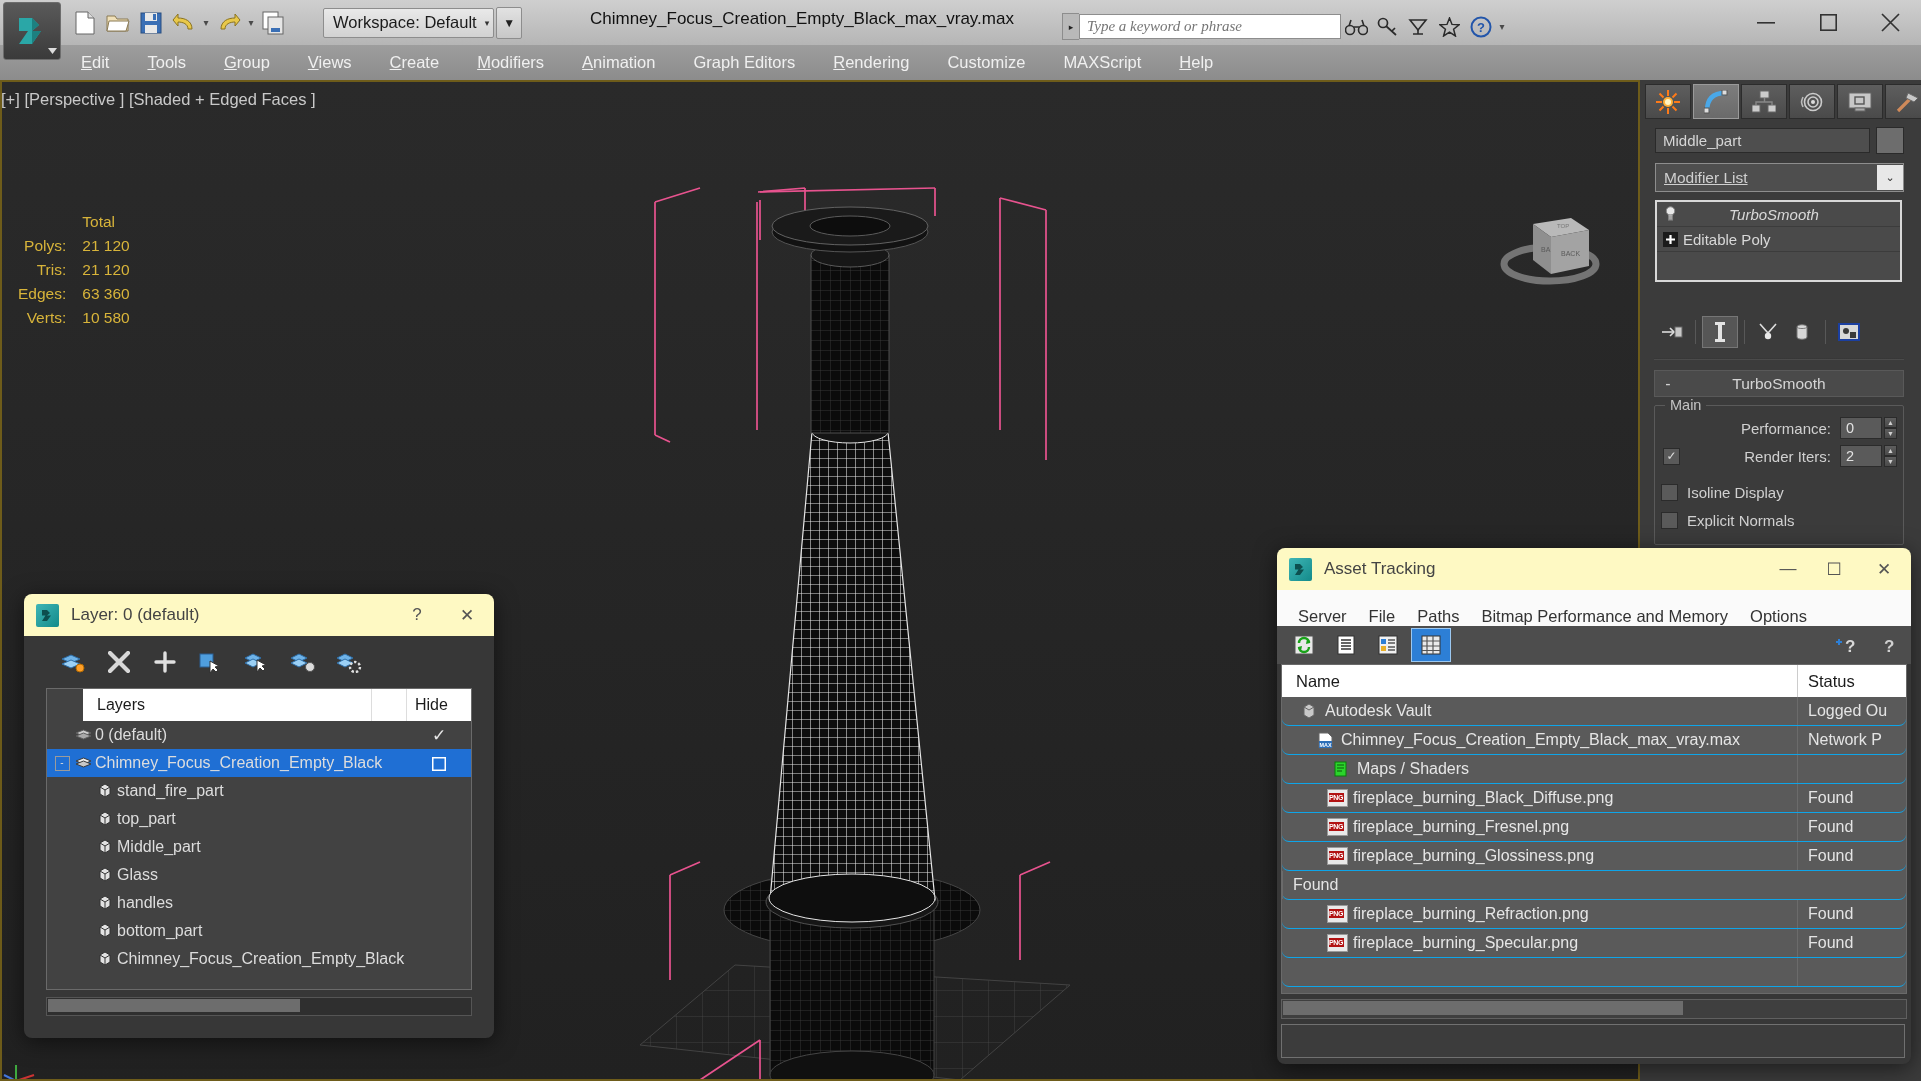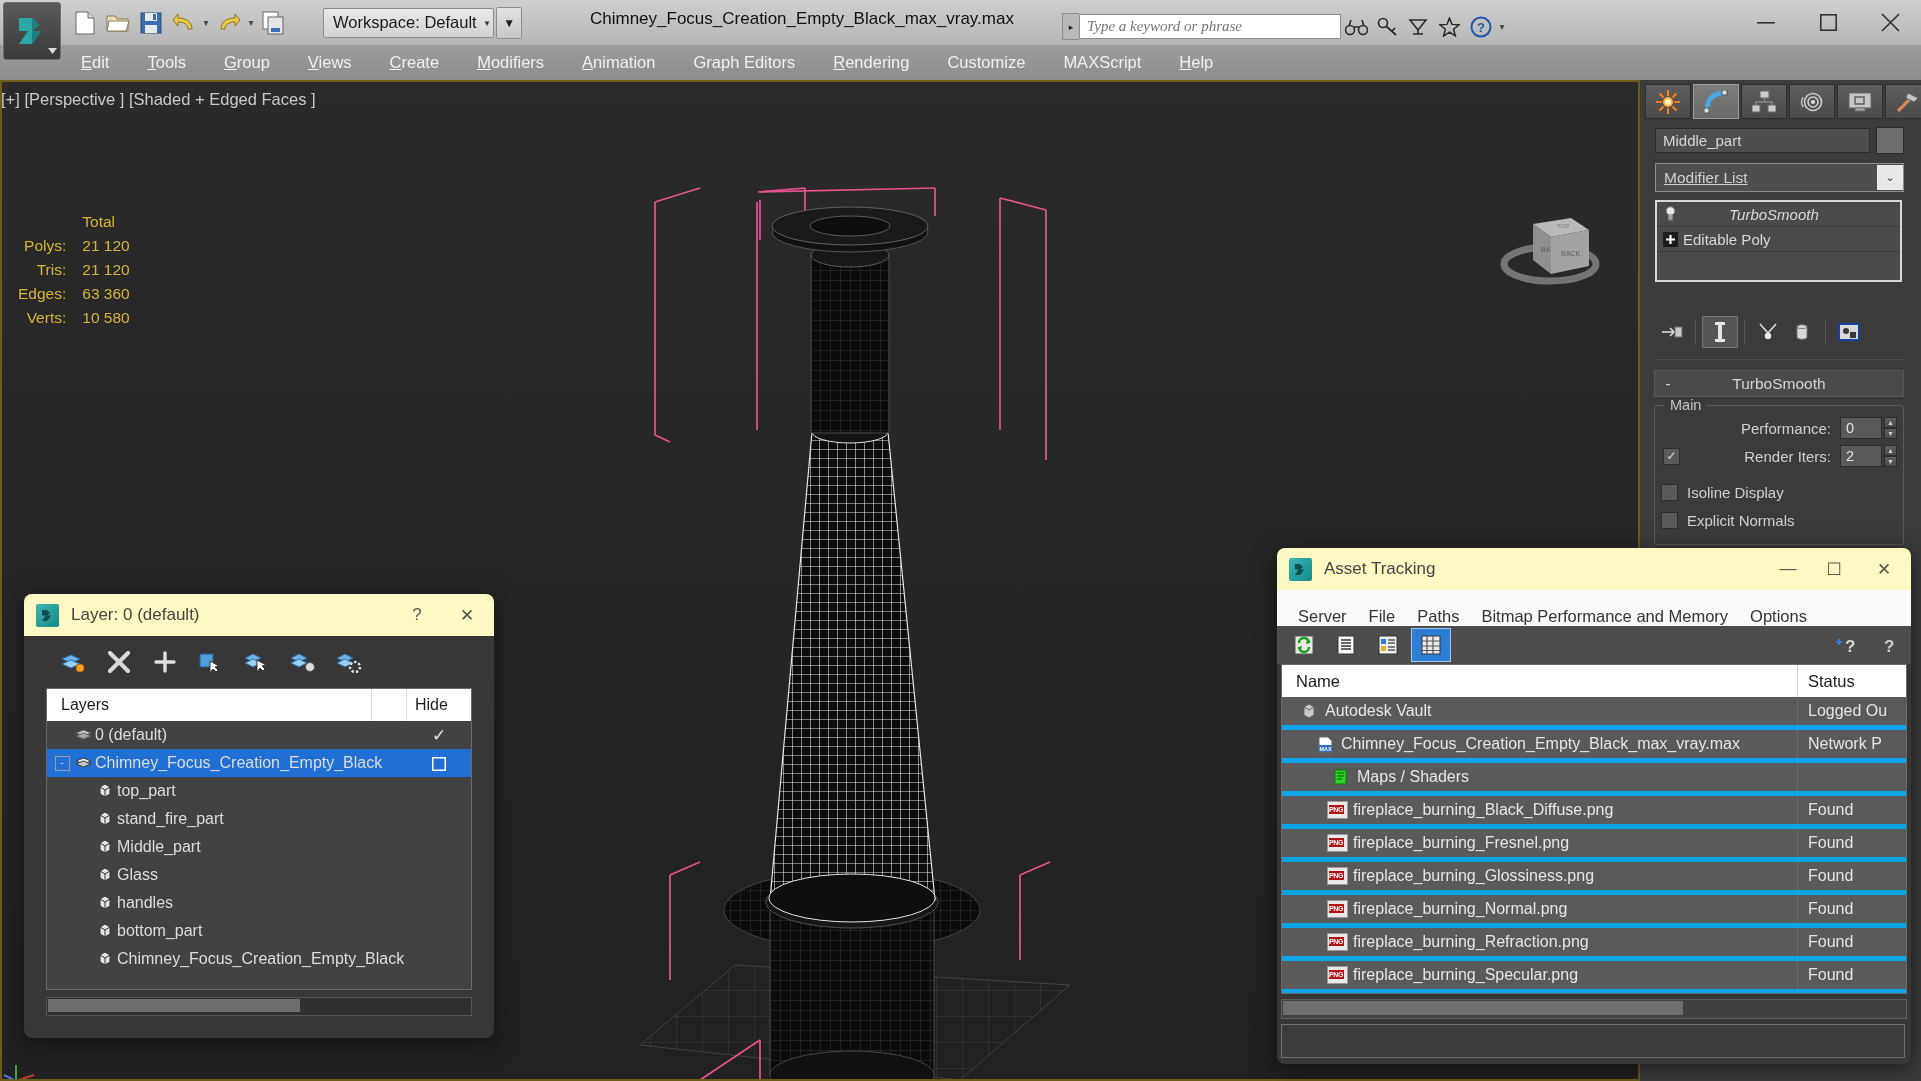--- a/index.html
+++ b/index.html
@@ -109,21 +109,21 @@
   .winbtns{margin-left:auto;display:flex;height:42px;}
   .winbtn{width:46px;height:42px;display:flex;align-items:center;justify-content:center;
     color:#555;font-size:17px;}
   .winbtn.cls{width:54px;}
 
   
   #layerWin{left:24px;top:594px;width:470px;height:444px;}
   #layerTools{height:52px;background:#373737;display:flex;align-items:center;padding-left:26px;}
   .ltool{width:46px;height:40px;display:flex;align-items:center;justify-content:center;}
   #layerGrid{margin:0 22px;background:#424242;border:1px solid #6a6a6a;height:300px;overflow:hidden;}
-  #lgHead{height:32px;background:#fff;display:flex;align-items:center;}
+  #lgHead{height:32px;background:#fff;display:flex;align-items:center;margin-left:36px;}
   #lgHead .h1{flex:1;padding-left:14px;font-size:16px;color:#1b1b1b;}
   #lgHead .h2{width:34px;border-left:1px solid #ddd;height:32px;}
   #lgHead .h3{width:56px;border-left:1px solid #ddd;height:32px;padding-left:8px;
     font-size:16px;color:#1b1b1b;display:flex;align-items:center;}
   .lrow{height:28px;display:flex;align-items:center;position:relative;}
   .lrow.sel{background:#1f6fd4;}
   .lexp{width:18px;margin-left:6px;display:flex;align-items:center;justify-content:center;}
   .lexp span{width:13px;height:13px;border:1px solid #9b9b9b;color:#ddd;font-size:10px;
     line-height:11px;text-align:center;}
   .licon{width:24px;display:flex;align-items:center;justify-content:center;}
@@ -142,21 +142,21 @@
   .atm{font-size:16.5px;color:#333;padding:0 11px;white-space:nowrap;}
   #atTools{height:38px;background:#4d4d4d;display:flex;align-items:center;padding-left:8px;}
   .attool{width:38px;height:32px;display:flex;align-items:center;justify-content:center;margin-right:4px;}
   .attool.sel{background:#2d7fd6;border:1px solid #9cc8f0;}
   #atSpacer{flex:1;}
   #atGrid{margin:0 4px;border:1px solid #6a6a6a;background:#5a5a5a;height:328px;overflow:hidden;}
   #atHead{height:32px;background:#fff;display:flex;align-items:center;}
   #atHead .c1{flex:1;padding-left:14px;font-size:16.5px;color:#1b1b1b;}
   #atHead .c2{width:98px;border-left:1px solid #ccc;height:32px;display:flex;align-items:center;
     padding-left:10px;font-size:16.5px;color:#1b1b1b;}
-  .arow{height:28px;display:flex;align-items:center;border-bottom:5px solid #0ea5e9;}
+  .arow{height:28px;display:flex;align-items:center;border-bottom:1px solid #0ea5e9;border-radius:7px;}
   .acell1{flex:1;display:flex;align-items:center;overflow:hidden;}
   .acell2{width:98px;border-left:1px solid #6b6b6b;height:28px;display:flex;align-items:center;
     padding-left:10px;font-size:16px;color:#e4e4e4;white-space:nowrap;overflow:hidden;}
   .aicon{width:22px;display:flex;align-items:center;justify-content:center;margin-right:5px;}
   .aname{font-size:16px;color:#e6e6e6;white-space:nowrap;}
   .ind0{padding-left:16px}.ind1{padding-left:32px}.ind2{padding-left:48px}.ind3{padding-left:44px}
   #atScroll{margin:5px 4px 0 4px;height:18px;background:#3f3f3f;border:1px solid #606060;}
   #atScroll i{display:block;width:400px;height:14px;margin:1px;background:#6d6d6d;}
   #atStatus{position:absolute;left:4px;bottom:6px;width:624px;height:34px;
     background:#3c3c3c;border:1px solid #707070;box-sizing:border-box;}
@@ -698,35 +698,35 @@
     </div>
 
     <div class="lrow">
       <span class="lexp"></span>
         <span class="licon" style="margin-left:22px">
       <svg width="16" height="16" viewBox="0 0 16 16">
             <path d="M3 4 L8 1 L13 4 L13 11 L8 14 L3 11 Z" fill="#e2e2e2" stroke="#333"></path>
             <path d="M3 4 L8 7 L13 4 M8 7 V14" stroke="#333" fill="none"></path>
           </svg>
         </span>
-      <span class="lname">top_part</span>
+      <span class="lname">stand_fire_part</span>
       <span class="lhide">
           <i></i>
         </span>
     </div>
 
     <div class="lrow">
       <span class="lexp"></span>
         <span class="licon" style="margin-left:22px">
       <svg width="16" height="16" viewBox="0 0 16 16">
             <path d="M3 4 L8 1 L13 4 L13 11 L8 14 L3 11 Z" fill="#e2e2e2" stroke="#333"></path>
             <path d="M3 4 L8 7 L13 4 M8 7 V14" stroke="#333" fill="none"></path>
           </svg>
         </span>
-      <span class="lname">stand_fire_part</span>
+      <span class="lname">top_part</span>
       <span class="lhide">
           <i></i>
         </span>
     </div>
 
     <div class="lrow">
       <span class="lexp"></span>
         <span class="licon" style="margin-left:22px">
       <svg width="16" height="16" viewBox="0 0 16 16">
             <path d="M3 4 L8 1 L13 4 L13 11 L8 14 L3 11 Z" fill="#e2e2e2" stroke="#333"></path>
@@ -944,28 +944,20 @@
             <span class="pngico">
               <b>PNG</b>
             </span>
           </span>
         <span class="aname">fireplace_burning_Glossiness.png</span>
       </div>
       <div class="acell2">Found</div>
     </div>
 
     <div class="arow">
-      <div class="acell1 ind3">
-        <span class="aicon">
-            <span class="pngico">
-              <b>PNG</b>
-            </span>
-          </span>
-        <span class="aname">fireplace_burning_Normal.png</span>
-      </div>
       <div class="acell2">Found</div>
     </div>
 
     <div class="arow">
       <div class="acell1 ind3">
         <span class="aicon">
             <span class="pngico">
               <b>PNG</b>
             </span>
           </span>

